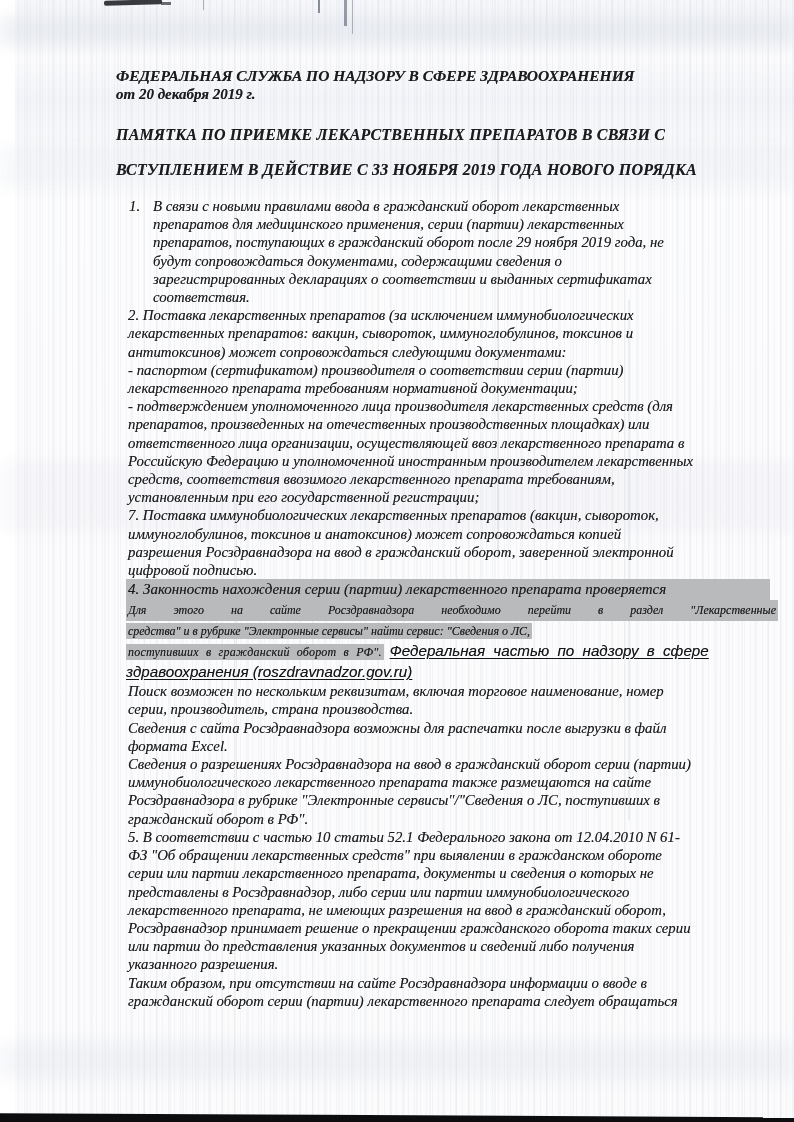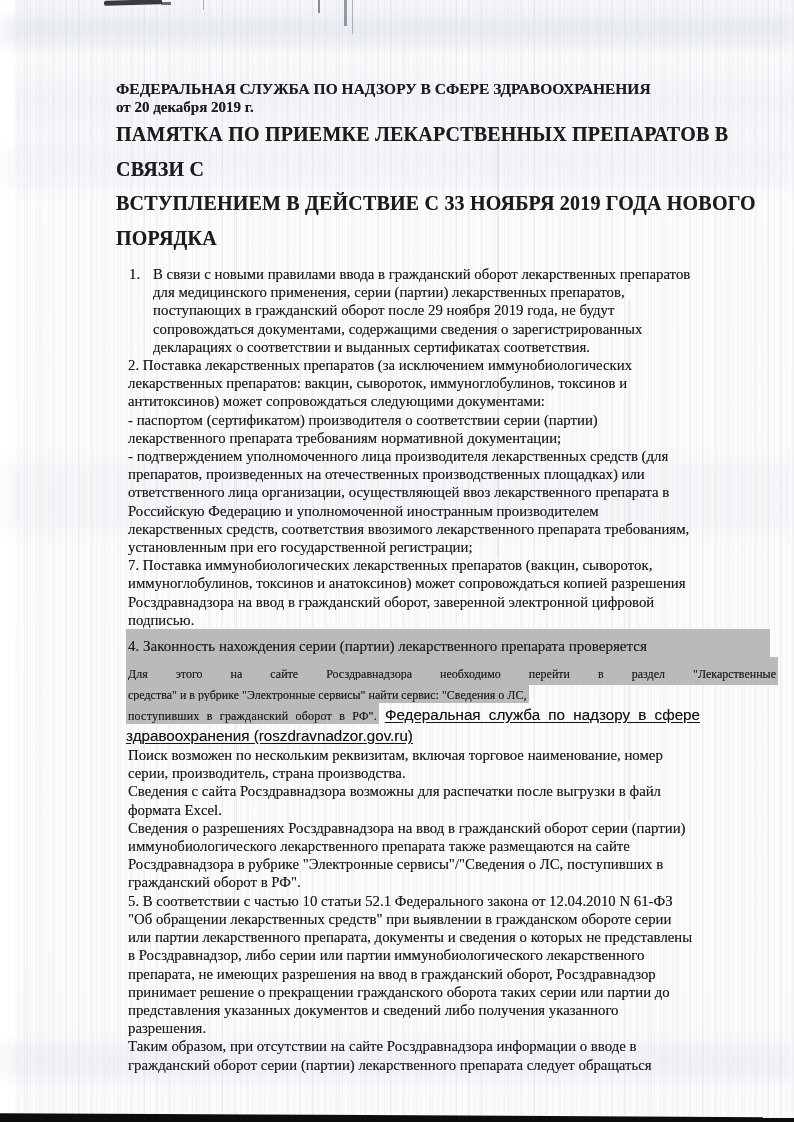--- a/index.html
+++ b/index.html
@@ -29,32 +29,32 @@
   .s5{left:497px;top:128px;width:2px;height:430px;background:rgba(140,150,168,0.16);}
   .s6{left:628px;top:300px;width:2px;height:520px;background:rgba(140,150,168,0.13);}
   .s7{left:236px;top:210px;width:1px;height:640px;background:rgba(140,150,168,0.15);}
   .smudge{position:absolute;left:104px;top:0;width:58px;height:5px;background:#23262b;
           transform:rotate(-1.5deg);border-radius:2px;opacity:.9;}
   .smudge2{position:absolute;left:161px;top:2px;width:10px;height:3px;background:#2c3036;opacity:.7;}
   .bottom-band{
     position:absolute;left:0;top:1104px;width:794px;height:18px;background:#0c0d0e;
     clip-path:polygon(0 52%, 40% 60%, 100% 74%, 100% 100%, 0 100%);
   }
-  .doc{position:absolute;left:116px;top:79px;width:648px;
-       text-shadow:0 0 .4px rgba(25,25,28,0.55);}
+  .doc{position:absolute;left:116px;top:66px;width:648px;
+       text-shadow:0 0 .4px rgba(25,25,28,0.55);font-style:italic;}
   .agency{font-weight:bold;font-size:15.5px;line-height:19px;}
   .docdate{font-weight:bold;font-size:15px;line-height:19px;}
-  .doctitle{font-weight:bold;font-size:20px;line-height:34.5px;letter-spacing:0.2px;}
+  .doctitle{font-weight:bold;font-size:16px;line-height:34.5px;margin-top:14px;letter-spacing:0.2px;}
   .body{margin-top:10px;margin-left:12px;width:566px;font-size:14.8px;line-height:18.2px;}
   .item1{position:relative;padding-left:25px;}
   .item1 .num{position:absolute;left:1px;top:0;}
   .bp{margin:0;}
   .hlblock{margin-left:-2px;width:654px;}
   .hline{position:relative;line-height:19px;white-space:nowrap;}
-  .hl{background:#b8babb;font-size:15px;padding:8px 2px 1px 2px;}
+  .hl{background:#b8babb;font-size:15px;padding:1px 2px 1px 2px;}
   .hl-full{display:inline-block;width:640px;}
   .w-full{display:inline-block;width:648px;text-align:justify;text-align-last:justify;}
   .hl-patch{position:absolute;left:546px;top:1px;width:100px;height:17px;background:#b5b7b8;}
   .big{font-size:12px;}
   .p5l3{word-spacing:4px;letter-spacing:0.2px;margin-top:31px;}
   .doclink{font-family:"Liberation Sans", sans-serif;font-size:15.2px;color:#141517;
            text-decoration:underline;text-underline-offset:2px;cursor:pointer;}
   .lnk1{word-spacing:4px;margin-left:6px;}
 </style>
 </head>
@@ -106,21 +106,21 @@
         <div class="hline">
           <span class="hl-patch"></span>
         </div>
         <div class="hline">
           <span class="hl big w-full">Для этого на сайте Росздравнадзора необходимо перейти в раздел "Лекарственные</span>
         </div>
         <div class="hline">
           <span class="hl big">средства" и в рубрике "Электронные сервисы" найти сервис: "Сведения о ЛС,</span>
         </div>
         <div class="hline">
-          <span class="hl big p5l3">поступивших в гражданский оборот в РФ".</span><a class="doclink lnk1">Федеральная служба по надзору в сфере</a>
+          <span class="hl big p5l3">поступивших в гражданский оборот в РФ".</span><a class="doclink lnk1">Федеральная частью по надзору в сфере</a>
         </div>
         <div class="hline">
           <a class="doclink">здравоохранения (roszdravnadzor.gov.ru)</a>
         </div>
       </div>
 
       <p class="bp">Поиск возможен по нескольким реквизитам, включая торговое наименование, номер серии, производитель, страна производства.</p>
       <p class="bp">Сведения с сайта Росздравнадзора возможны для распечатки после выгрузки в файл формата Excel.</p>
       <p class="bp">Сведения о разрешениях Росздравнадзора на ввод в гражданский оборот серии (партии) иммунобиологического лекарственного препарата также размещаются на сайте Росздравнадзора в рубрике "Электронные сервисы"/"Сведения о ЛС, поступивших в гражданский оборот в РФ".</p>
       <p class="bp">5. В соответствии с частью 10 статьи 52.1 Федерального закона от 12.04.2010 N 61-ФЗ "Об обращении лекарственных средств" при выявлении в гражданском обороте серии или партии лекарственного препарата, документы и сведения о которых не представлены в Росздравнадзор, либо серии или партии иммунобиологического лекарственного препарата, не имеющих разрешения на ввод в гражданский оборот, Росздравнадзор принимает решение о прекращении гражданского оборота таких серии или партии до представления указанных документов и сведений либо получения указанного разрешения.</p>

